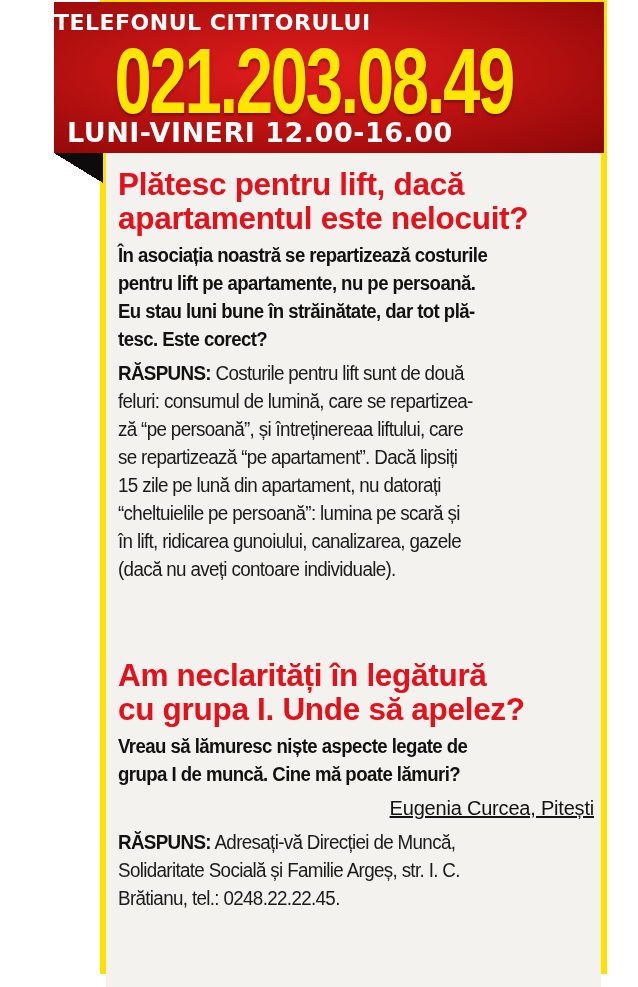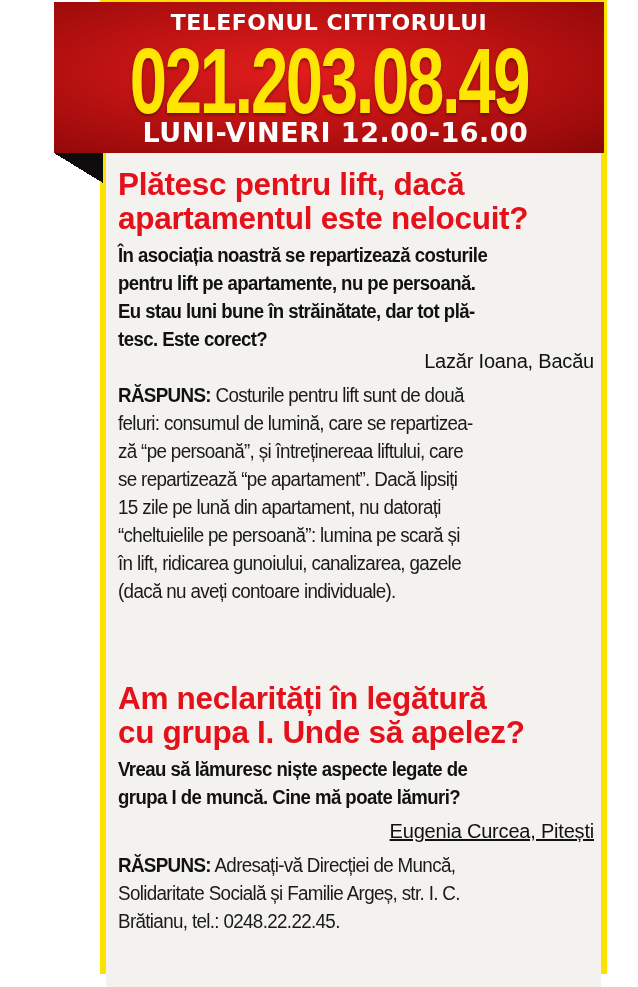--- a/index.html
+++ b/index.html
@@ -25,21 +25,20 @@
       height: 974px;
       background: #ffe100;
     }
     .banner {
       position: absolute;
       left: 54px;
       top: 2px;
       width: 550px;
       height: 151px;
       background: radial-gradient(ellipse at 45% 45%, #e31d1d 0%, #c31414 40%, #9a0a0a 85%, #870808 100%);
-      text-align: center;
       color: #ffffff;
       border-right: 3px solid #ffe100;
     }
     .banner-title {
       position: absolute;
       left: 0; right: 0;
       top: 8px;
       font-family: "DejaVu Sans", sans-serif;
       font-weight: bold;
       font-size: 22px;
@@ -161,32 +160,31 @@
 
   <div class="content">
 
     <div class="article" style="top: 14px;">
       <h2 class="headline">Plătesc pentru lift, dacă
 apartamentul este nelocuit?</h2>
       <p class="question">În asociația noastră se repartizează costurile
 pentru lift pe apartamente, nu pe persoană.
 Eu stau luni bune în străinătate, dar tot plă-
 tesc. Este corect?</p>
-      <p class="author" style="margin-top: -6px;">Lazăr Ioana, Bacău</p>
       <p class="answer" style="margin-top: 6px;"><span class="answer-label">RĂSPUNS:</span><span> Costurile pentru lift sunt de două
 feluri: consumul de lumină, care se repartizea-
 ză “pe persoană”, și întreținereaa liftului, care
 se repartizează “pe apartament”. Dacă lipsiți
 15 zile pe lună din apartament, nu datorați
 “cheltuielile pe persoană”: lumina pe scară și
 în lift, ridicarea gunoiului, canalizarea, gazele
 (dacă nu aveți contoare individuale).</span></p>
     </div>
 
-    <div class="article" style="top: 528px;">
+    <div class="article" style="top: 505px;">
       <h2 class="headline">Am neclarități în legătură
 cu grupa I. Unde să apelez?</h2>
       <p class="question">Vreau să lămuresc niște aspecte legate de
 grupa I de muncă. Cine mă poate lămuri?</p>
       <p class="author" style="margin-top: 6px; text-decoration: underline;">Eugenia Curcea, Pitești</p>
       <p class="answer" style="margin-top: 6px;"><span class="answer-label">RĂSPUNS:</span><span> Adresați-vă Direcției de Muncă,
 Solidaritate Socială și Familie Argeș, str. I. C.
 Brătianu, tel.: 0248.22.22.45.</span></p>
     </div>
 

